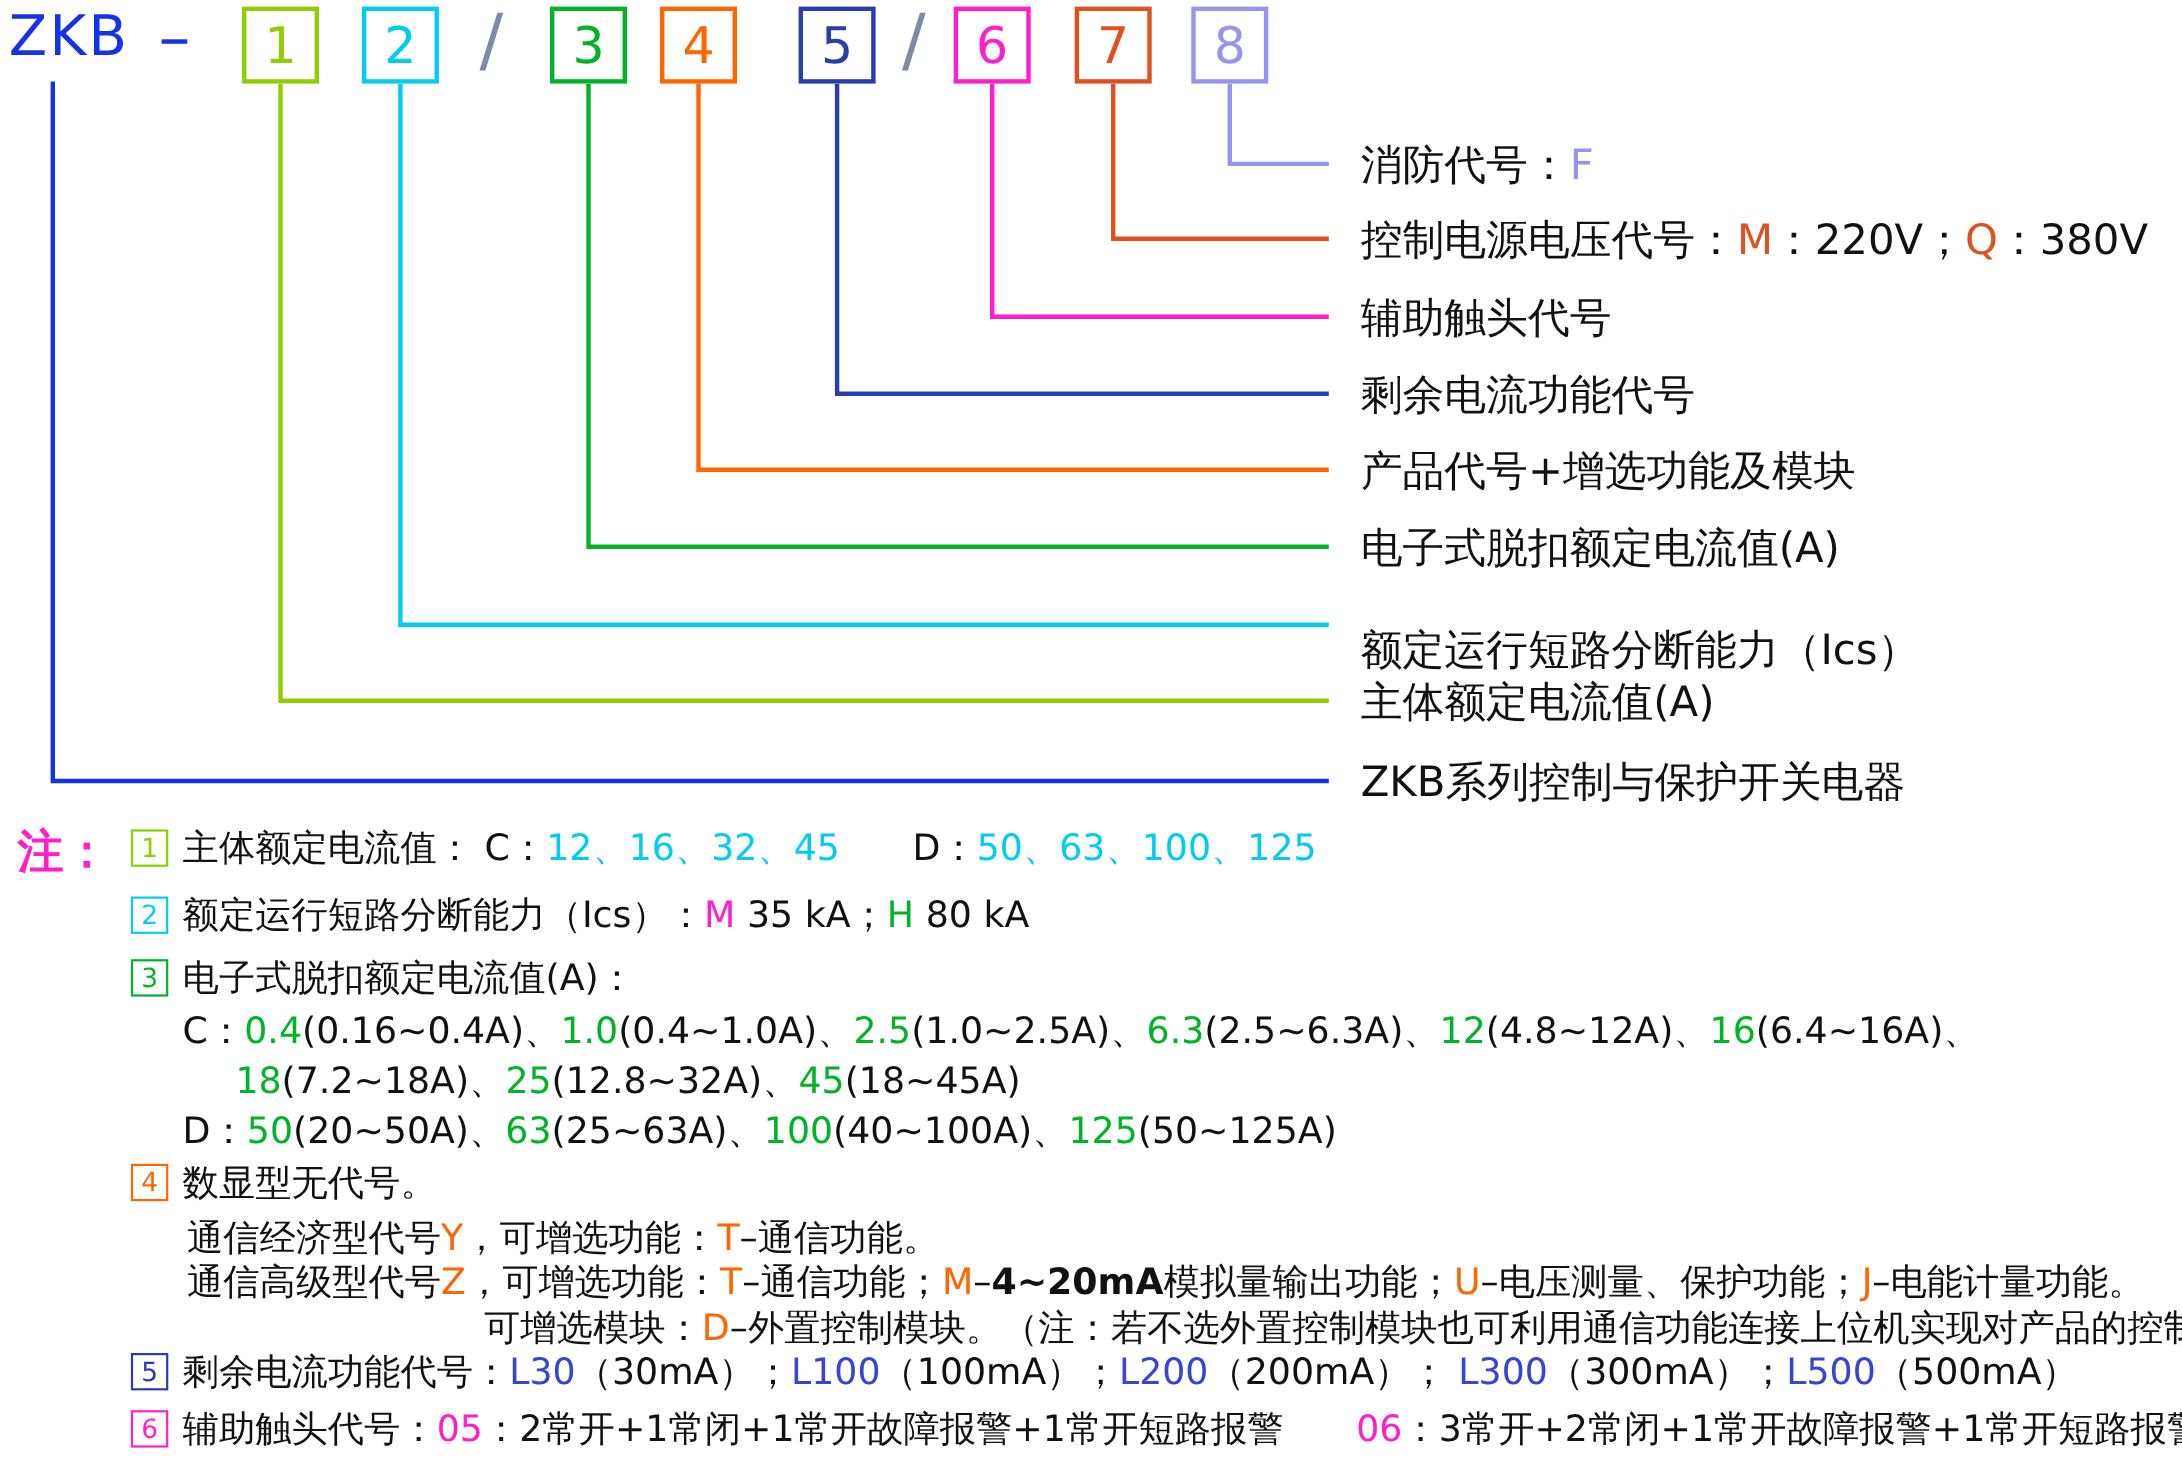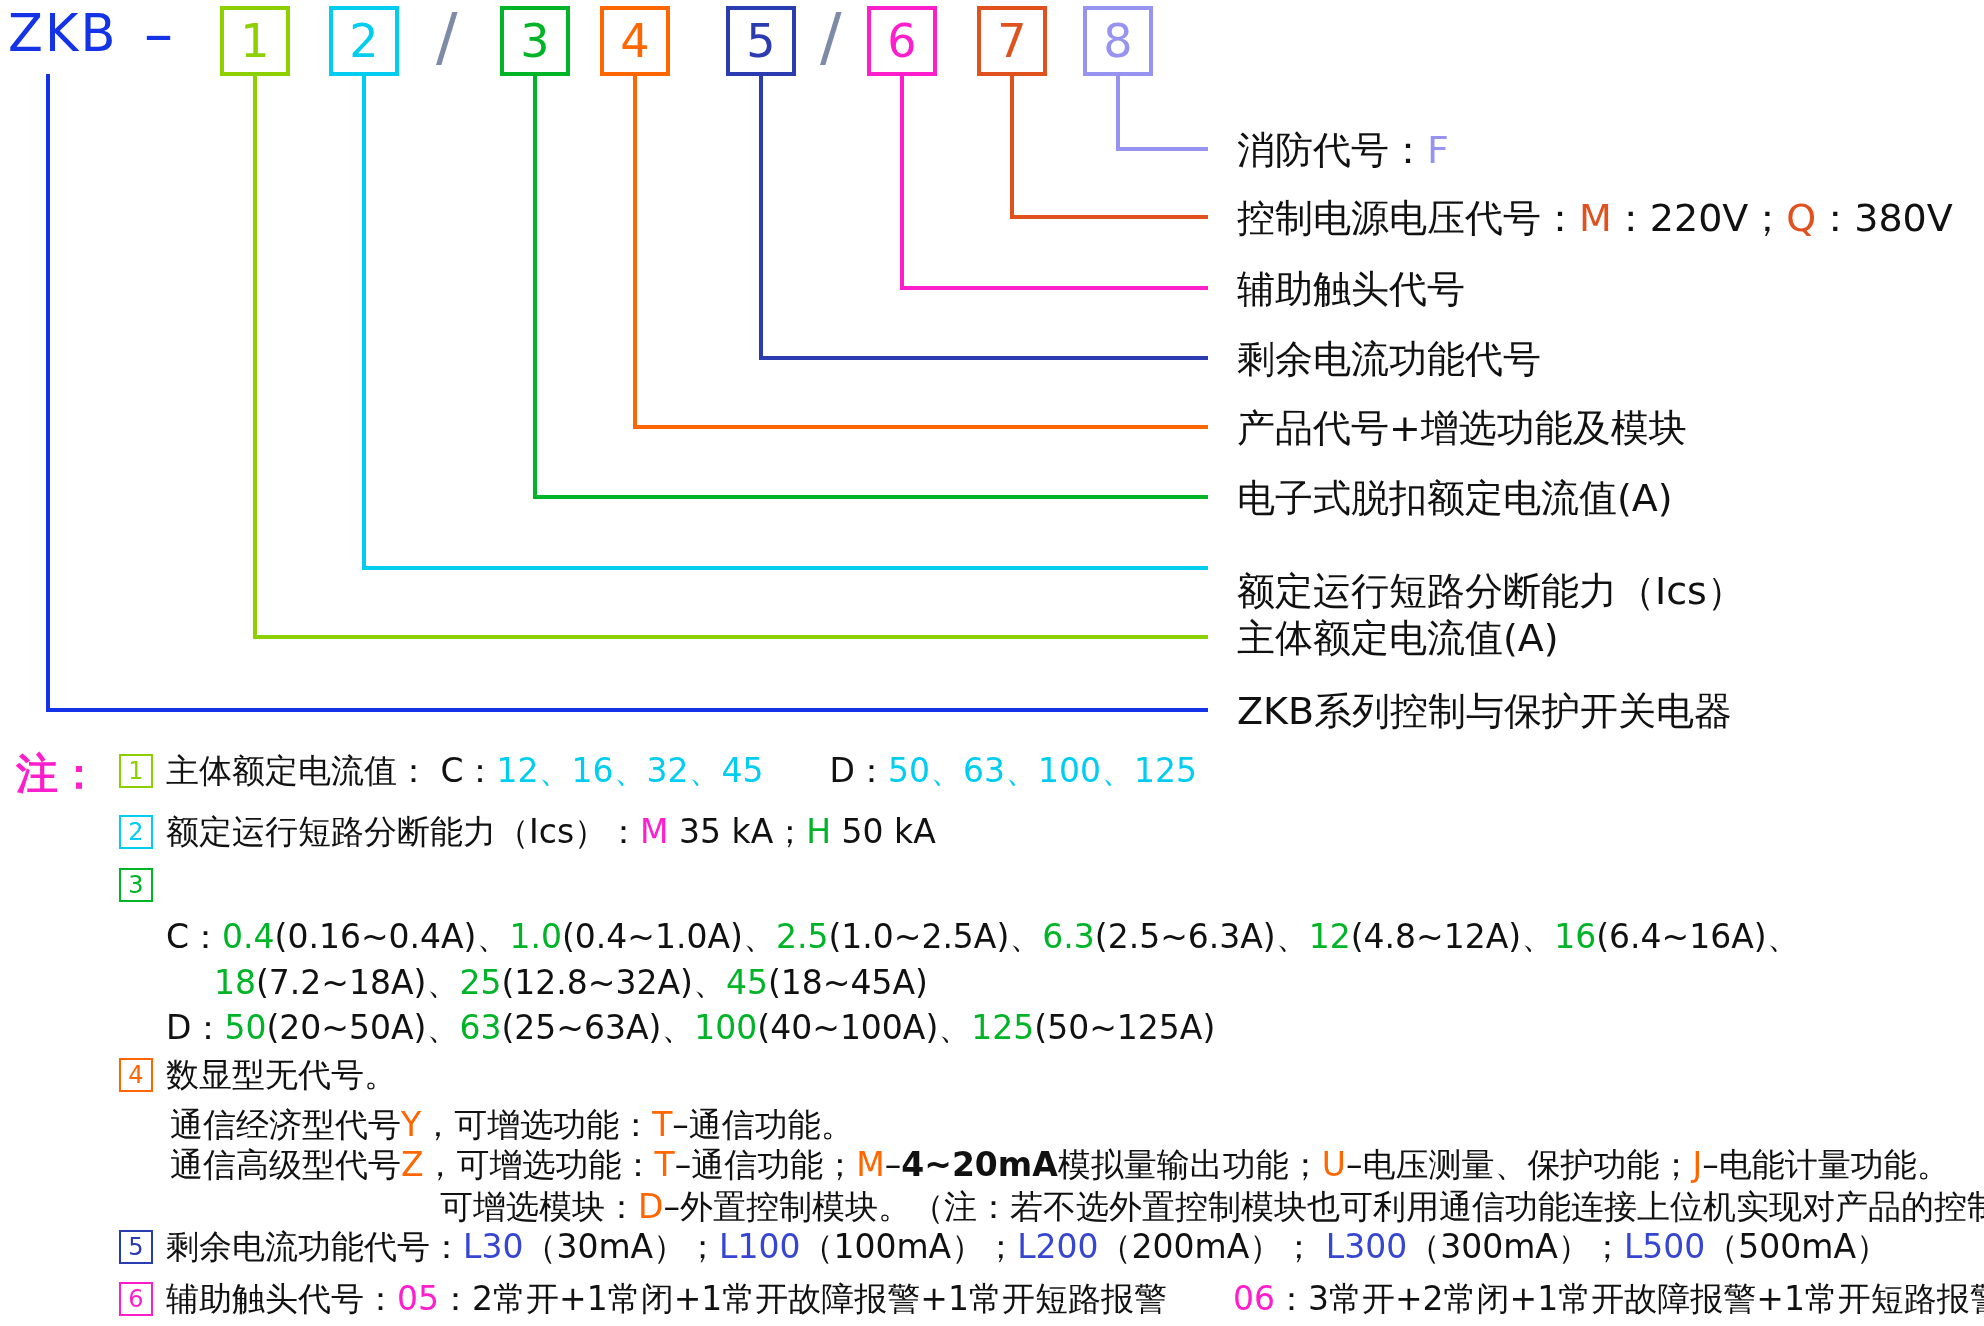--- a/index.html
+++ b/index.html
@@ -118,27 +118,28 @@
     <span class="nbox k-yellowgreen">
         <span>1</span>
       </span>
     <span><span class="c-black">主体额定电流值： C：</span><span class="c-cyan">12、16、32、45</span><span class="c-black">　　D：</span><span class="c-cyan">50、63、100、125</span></span>
   </div>
 
   <div class="note-row" style="top:811px;left:119px">
     <span class="nbox k-cyan">
         <span>2</span>
       </span>
-    <span><span class="c-black">额定运行短路分断能力（Ics）：</span><span class="c-magenta">M</span><span class="c-black">  35 kA；</span><span class="c-green">H</span><span class="c-black">  50 kA</span></span>
+    <span><span class="c-black">额定运行短路分断能力（Ics）：</span><span class="c-magenta">M</span><span class="c-black">  35 kA；</span><span class="c-green">H</span><span class="c-black">  80 kA</span></span>
   </div>
 
   <div class="note-row" style="top:868px;left:119px">
     <span class="nbox k-green">
         <span>3</span>
       </span>
+    <span><span class="c-black">电子式脱扣额定电流值(A)：</span></span>
   </div>
 
   <div class="note-row" style="top:916px;left:166px">
     <span><span class="c-black">C：</span><span class="c-green">0.4</span><span class="c-black">(0.16~0.4A)、</span><span class="c-green">1.0</span><span class="c-black">(0.4~1.0A)、</span><span class="c-green">2.5</span><span class="c-black">(1.0~2.5A)、</span><span class="c-green">6.3</span><span class="c-black">(2.5~6.3A)、</span><span class="c-green">12</span><span class="c-black">(4.8~12A)、</span><span class="c-green">16</span><span class="c-black">(6.4~16A)、</span></span>
   </div>
 
   <div class="note-row" style="top:962px;left:214px">
     <span><span class="c-green">18</span><span class="c-black">(7.2~18A)、</span><span class="c-green">25</span><span class="c-black">(12.8~32A)、</span><span class="c-green">45</span><span class="c-black">(18~45A)</span></span>
   </div>
 

